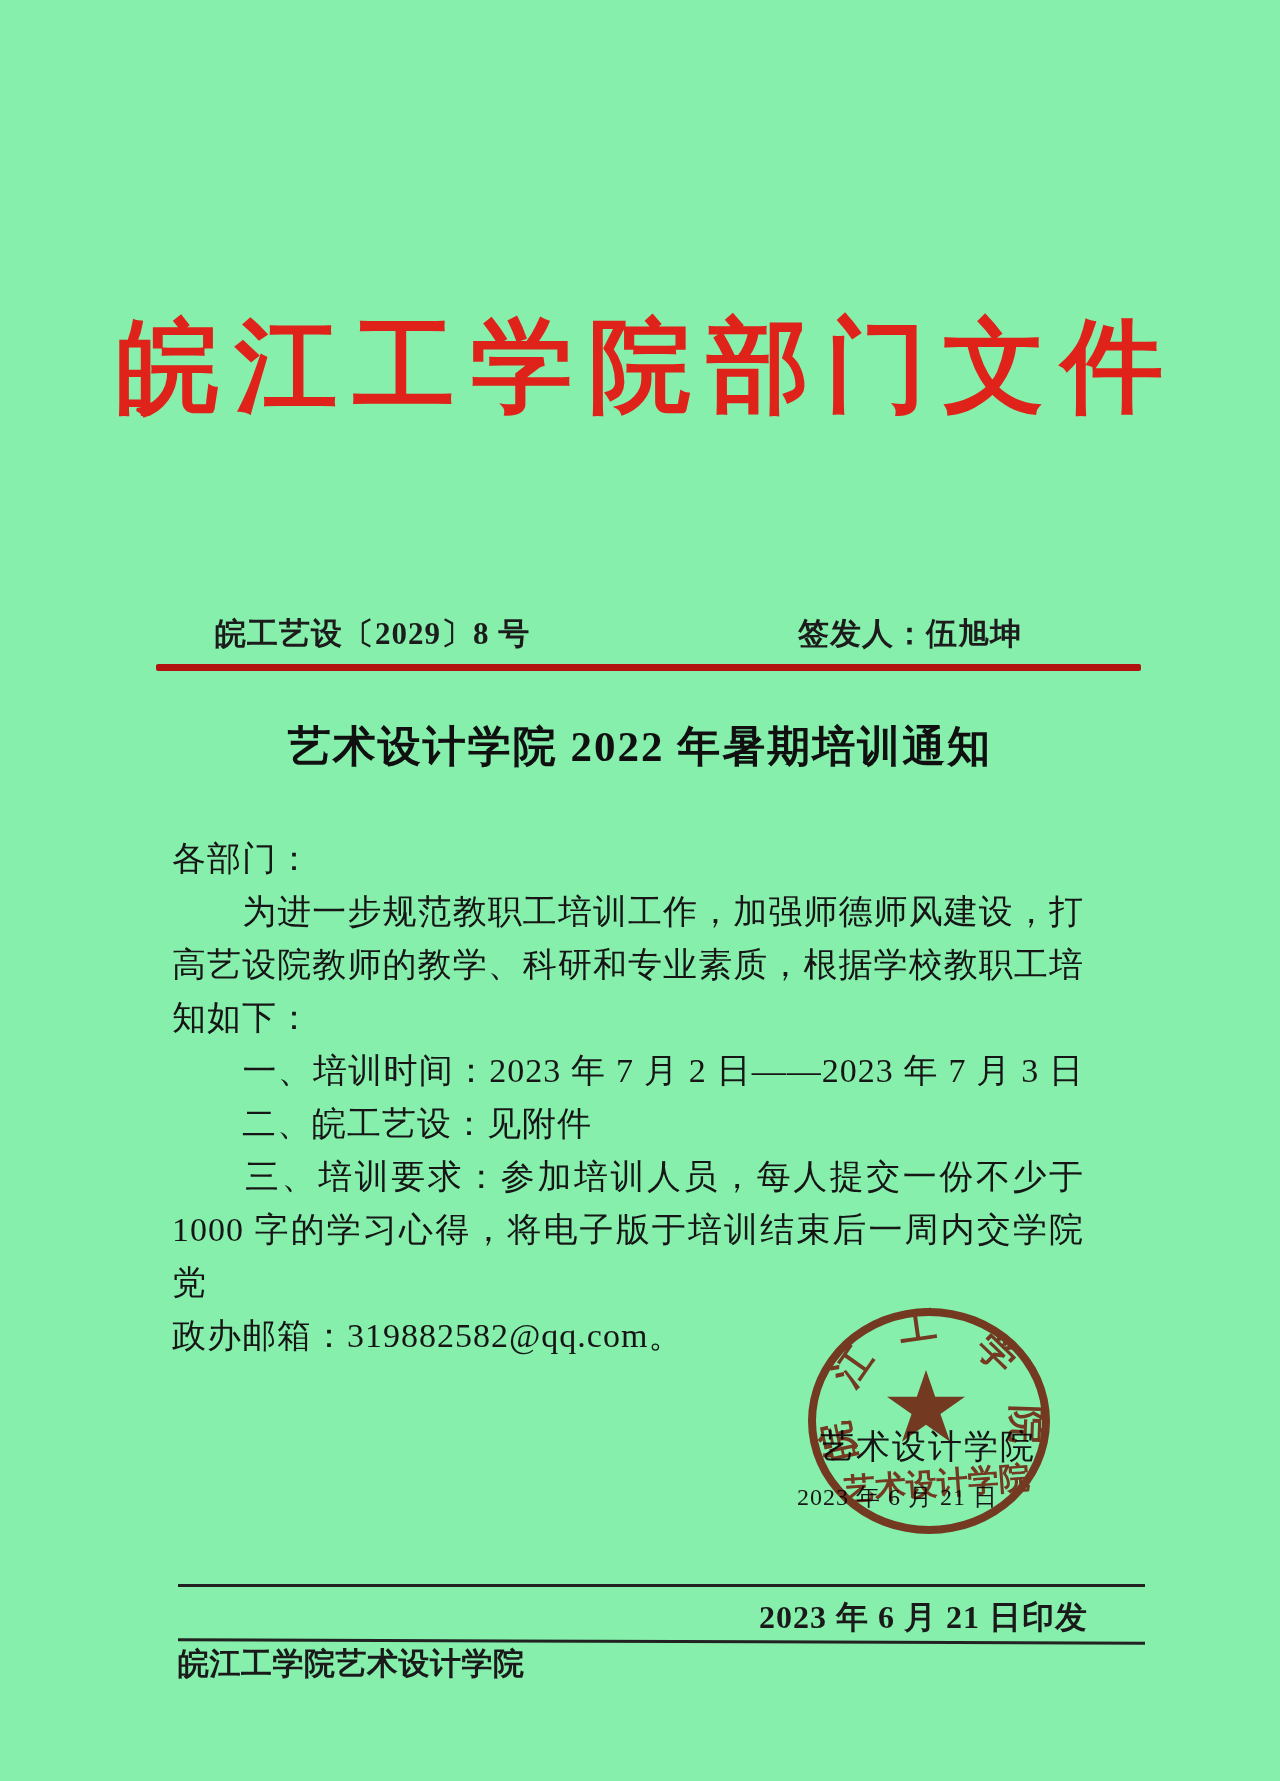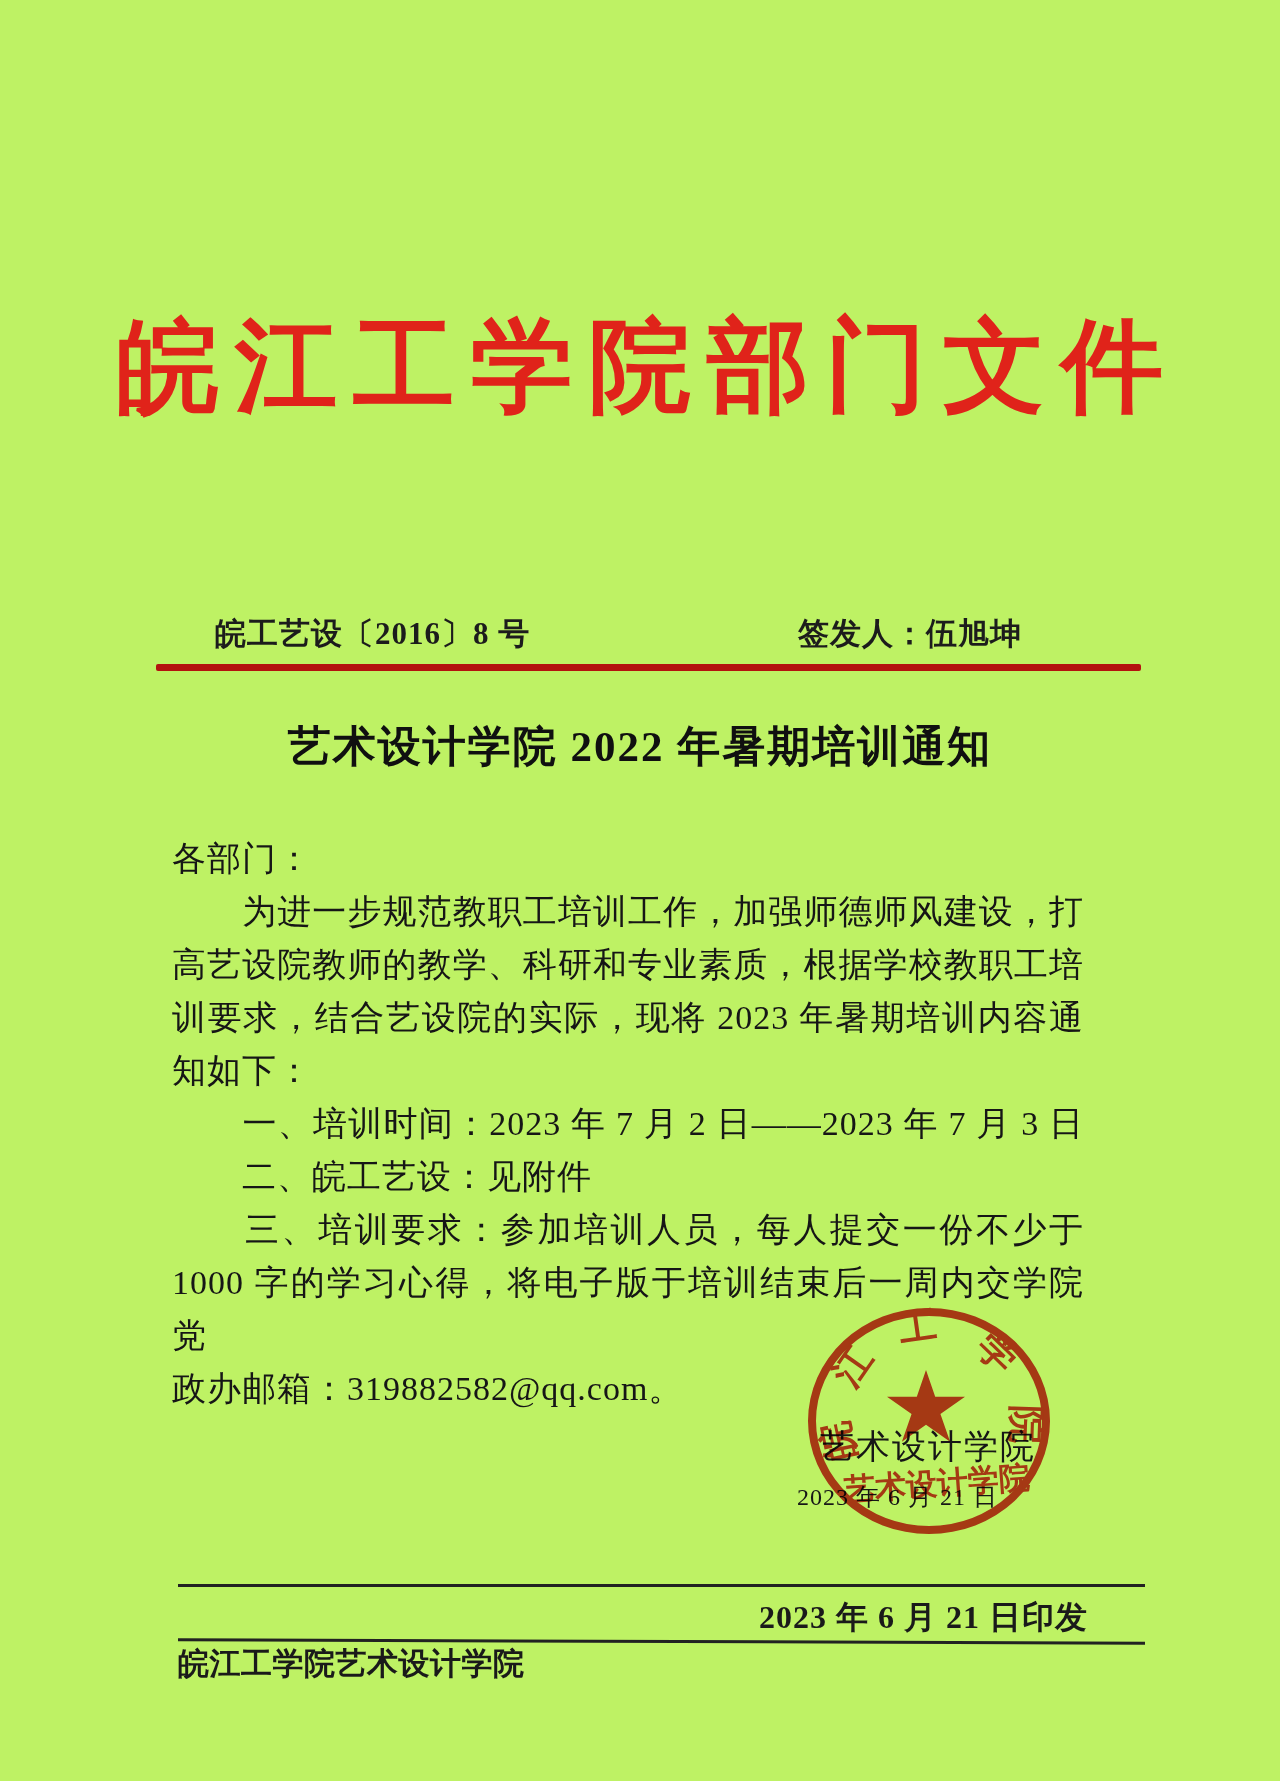--- a/index.html
+++ b/index.html
@@ -1,20 +1,20 @@
 <!DOCTYPE html>
 <html><head>
 <meta charset="utf-8">
 <style>
   html,body{margin:0;padding:0;background:#777;}
   .page{
     position:relative;
     width:1280px;height:1781px;
     margin:0 auto;
-    background:#bef264;
+    background:#86efac;
     overflow:hidden;
     font-family:"Liberation Serif","DejaVu Serif",serif;
     color:#1c1c1c;
   }
   
   .masthead{
     position:absolute;left:0;top:292px;width:100%;
     text-align:center;
     font-size:102px;line-height:150px;
     font-weight:bold;
@@ -104,33 +104,32 @@
   }
 </style>
 </head>
 <body>
 
 <div class="page" style="--header-red: #e0231a; --rule-red: #b3130f; --seal-red: #da2b1f;">
 
   <div class="masthead">皖江工学院部门文件</div>
 
   <div class="docnum-row">
-    <span class="doc-number">皖工艺设〔2016〕8 号</span>
+    <span class="doc-number">皖工艺设〔2029〕8 号</span>
     <span class="issuer">签发人：伍旭坤</span>
   </div>
 
   <div class="red-rule"></div>
 
   <div class="notice-title">艺术设计学院 2022 年暑期培训通知</div>
 
   <div class="body-block">
       <div class="body-line">各部门：</div>
       <div class="body-line full">　　为进一步规范教职工培训工作，加强师德师风建设，打</div>
       <div class="body-line full">高艺设院教师的教学、科研和专业素质，根据学校教职工培</div>
-      <div class="body-line full">训要求，结合艺设院的实际，现将 2023 年暑期培训内容通</div>
       <div class="body-line">知如下：</div>
       <div class="body-line full">　　一、培训时间：2023 年 7 月 2 日——2023 年 7 月 3 日</div>
       <div class="body-line">　　二、皖工艺设：见附件</div>
       <div class="body-line full">　　三、培训要求：参加培训人员，每人提交一份不少于</div>
       <div class="body-line full">1000 字的学习心得，将电子版于培训结束后一周内交学院党</div>
       <div class="body-line">政办邮箱：319882582@qq.com。</div>
     </div>
 
   <div class="sig-name">艺术设计学院</div>
 

